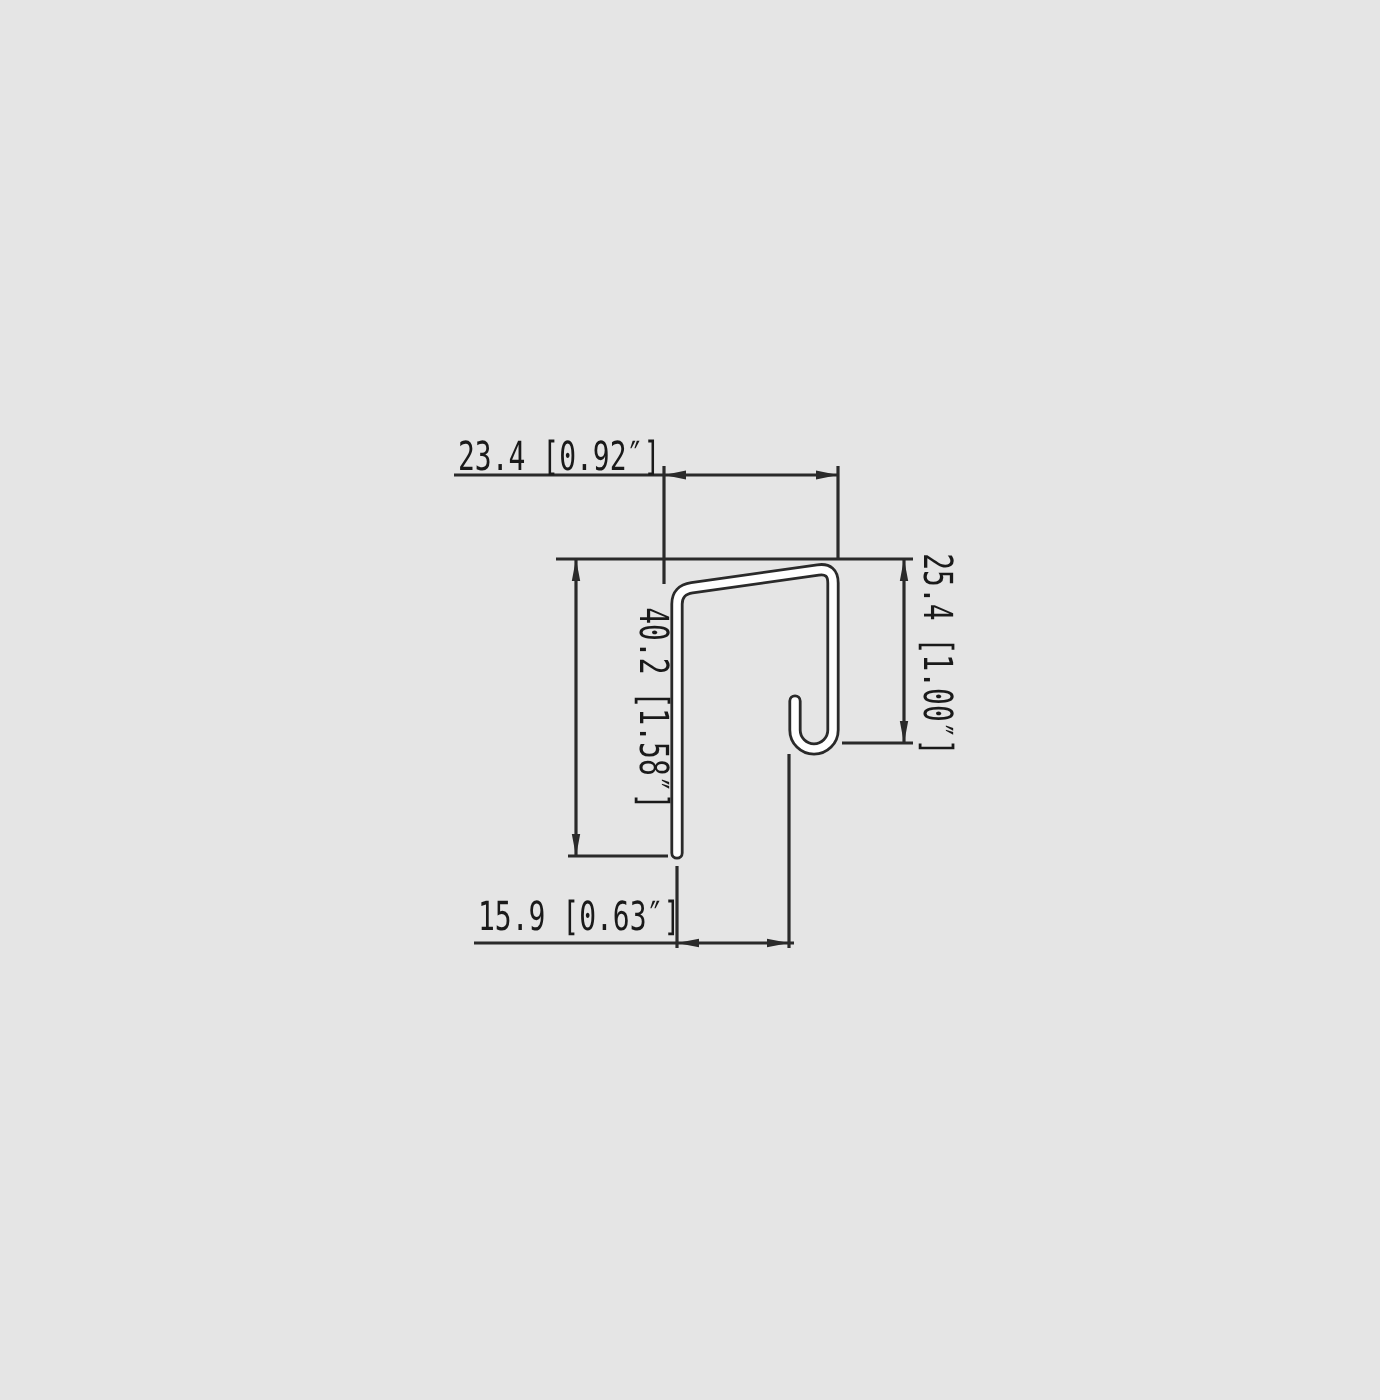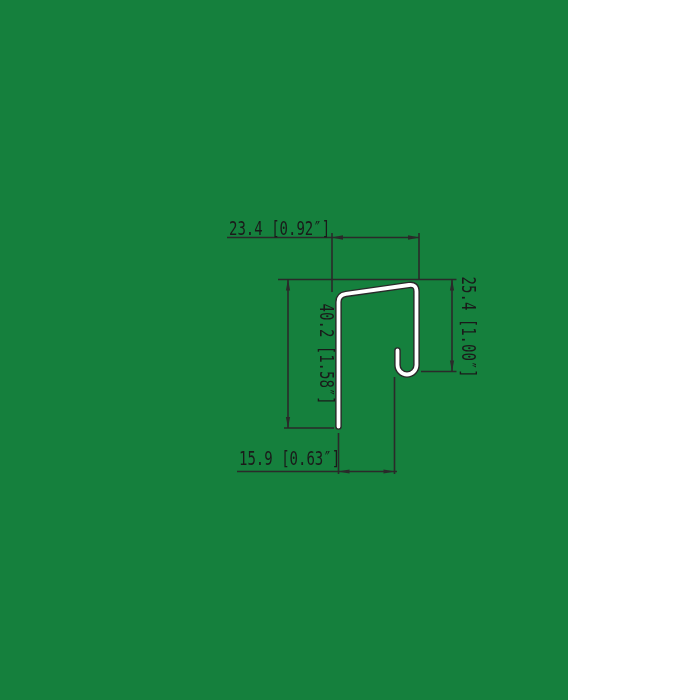--- a/index.html
+++ b/index.html
@@ -1,21 +1,21 @@
 <!DOCTYPE html>
 <html><head>
 <meta charset="utf-8">
 <title>Technical Drawing</title>
 <style>
   html, body { margin: 0; padding: 0; background: #ffffff; }
   .page {
     position: relative;
-    width: 568px;
+    width: 690px;
     height: 700px;
-    background: #15803d;
+    background: #e5e5e5;
     overflow: hidden;
     font-family: "DejaVu Sans Mono", monospace;
     text-decoration: underline;
   }
   .drawing-svg { position: absolute; left: 0; top: 0; }
   .dim-label {
     position: absolute;
     width: 144px;
     height: 20px;
     font-family: "DejaVu Sans Mono", monospace;

